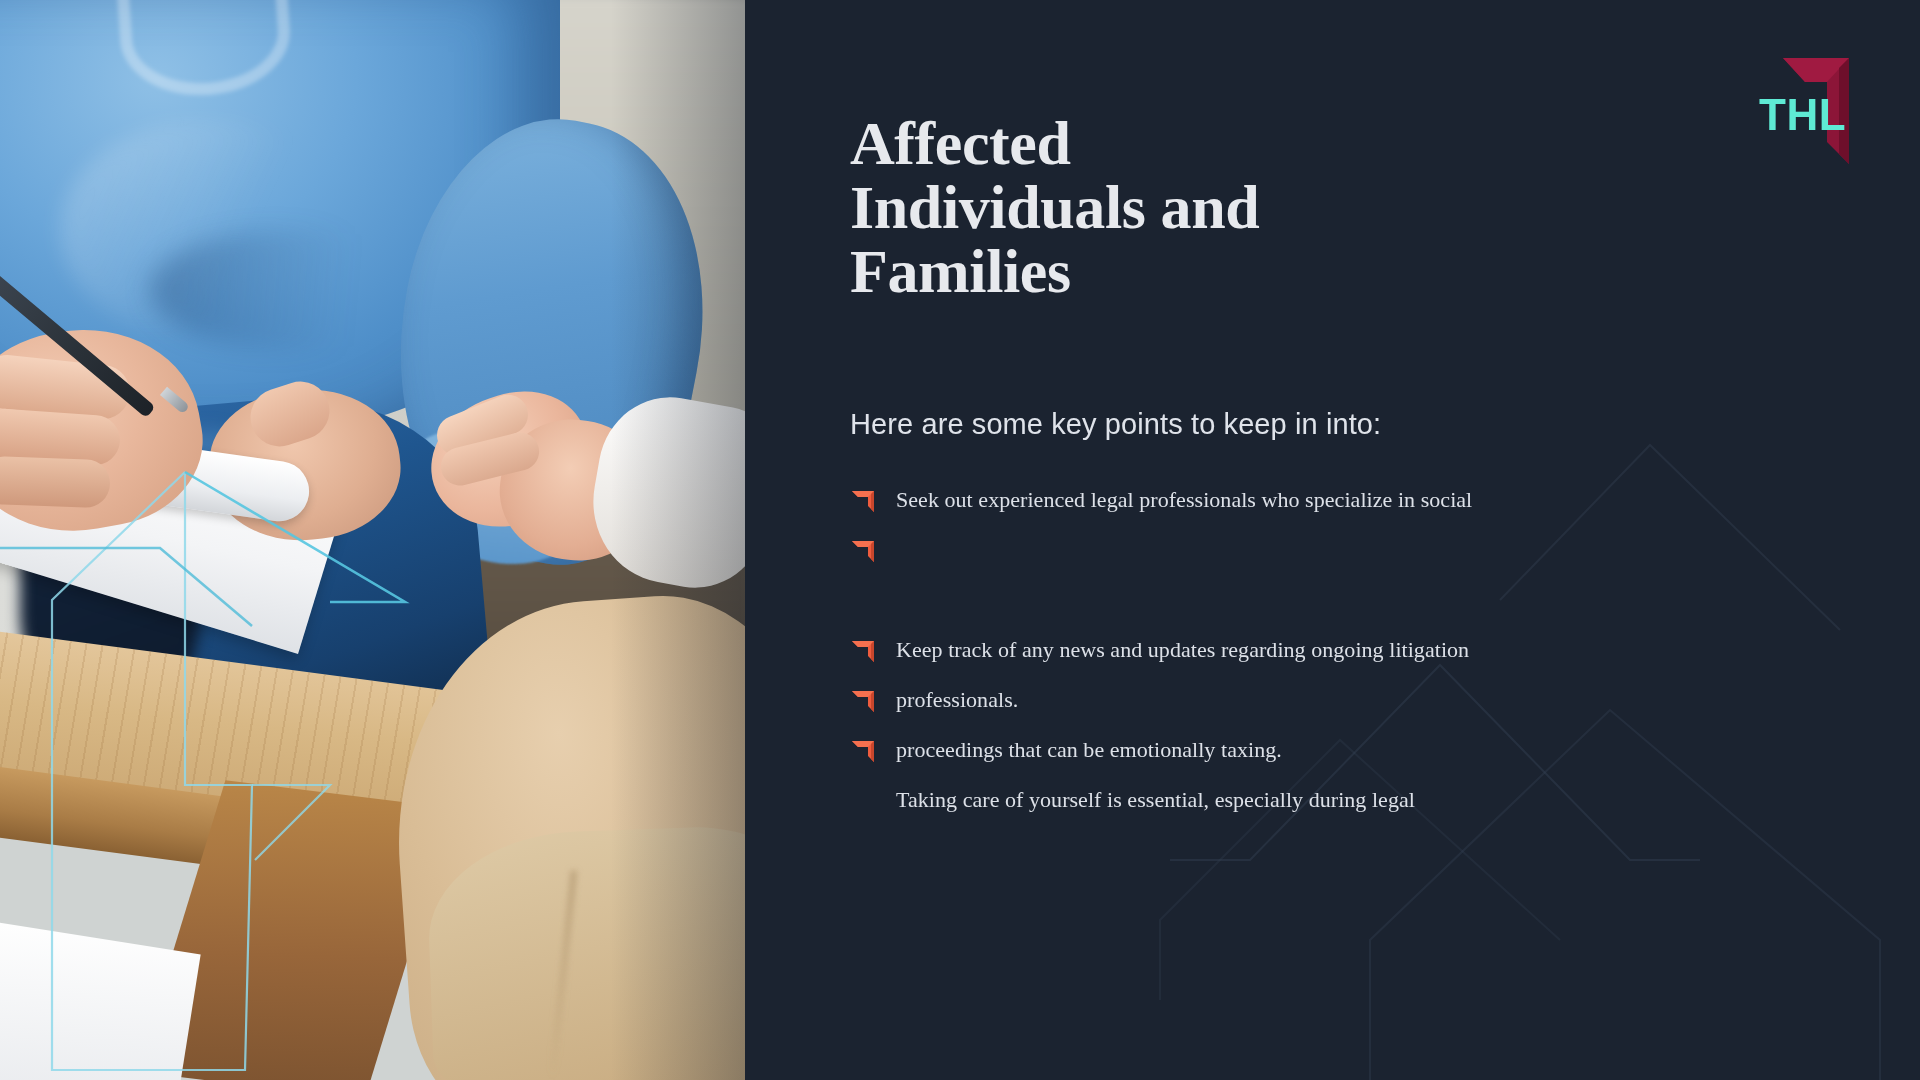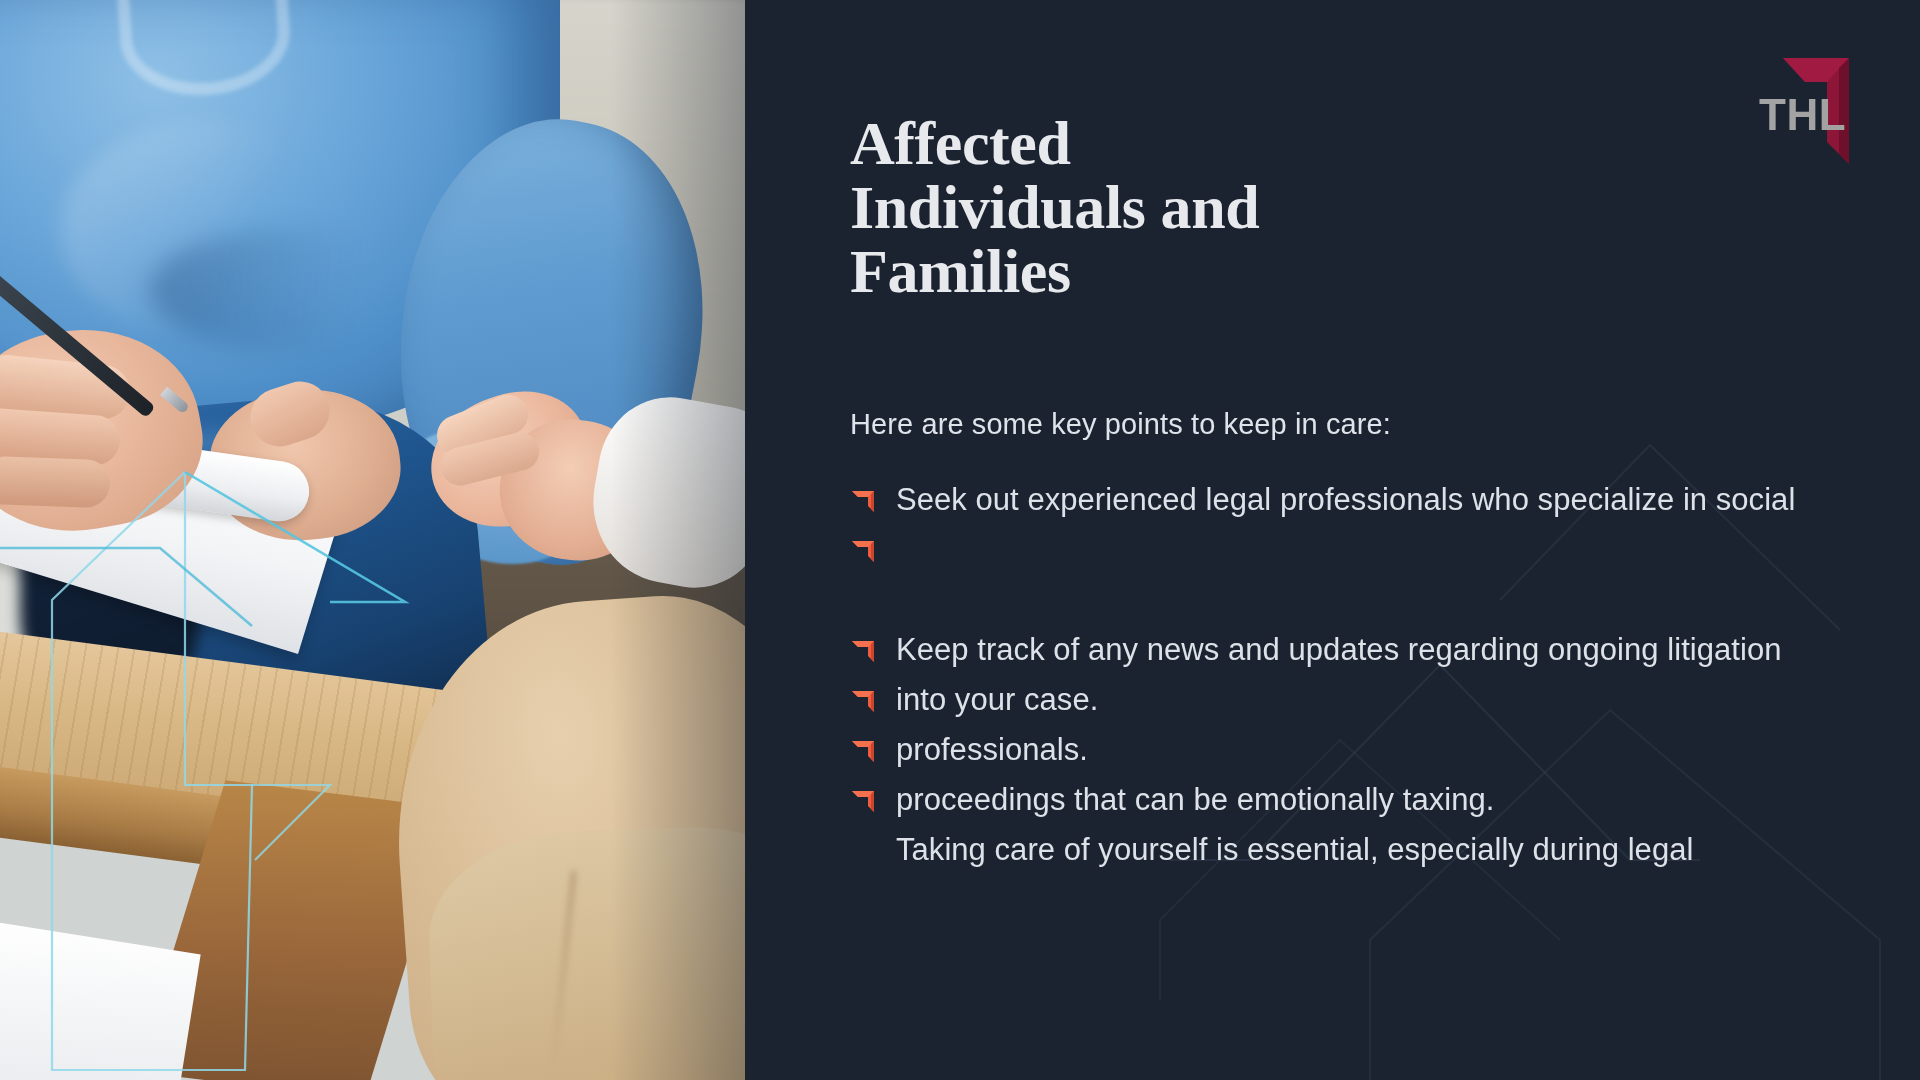--- a/index.html
+++ b/index.html
@@ -255,21 +255,21 @@
   .bg-chevrons {
     position:absolute; right:-40px; top:300px; width:820px; height:780px;
     opacity:.55; pointer-events:none;
   }
   .logo {
     position:absolute; right:55px; top:36px; width:112px; height:128px;
   }
   .logo-text {
     position:absolute; left:6px; top:54px;
     font-size:44px; font-weight:bold; letter-spacing:.5px;
-    color:#a3a3a3;
+    color:#5eead4;
     font-family:"Liberation Sans", sans-serif;
   }
 
   .headline {
     position:absolute; left:105px; top:48px; width:640px;
     font-family:"Liberation Serif", serif;
     font-weight:bold;
     font-size:62px;
     line-height:1.03;
     color:#e7e9ed;
@@ -283,24 +283,25 @@
     font-family:"Liberation Sans", sans-serif;
   }
 
   .bullet-list {
     position:absolute; left:105px; top:475px; width:1040px;
   }
   .line {
     height:50px;
     display:flex;
     align-items:center;
-    font-size:31px;
+    font-size:22px;
     color:#dde1e8;
     letter-spacing:.05px;
     white-space:nowrap;
+    font-family:Liberation Serif, serif;
   }
   .marker {
     flex:0 0 46px;
     height:30px;
     position:relative;
   }
   .marker svg { position:absolute; left:0; top:2px; }
   .line-text { display:inline-block; }
 </style>
 </head>
@@ -381,21 +382,21 @@
       <div class="logo-text">THL</div>
     </div>
 
     <h1 class="headline">
       <br>
       <span>Affected</span><br>
       <span>Individuals and</span><br>
       <span>Families</span>
     </h1>
 
-    <div class="lede">Here are some key points to keep in care:</div>
+    <div class="lede">Here are some key points to keep in into:</div>
 
     <div class="bullet-list" id="bullet-list">
         <div class="line">
           <span class="marker">
             <svg width="26" height="26" viewBox="0 0 26 26">
               <polygon points="2,4 24,4 24,25 18,19 18,10 8,10" fill="#ef5c3e"></polygon>
               <polygon points="2,4 8,10 18,10 24,4" fill="#f4704f"></polygon>
               <polygon points="24,4 24,25 21,22 21,7" fill="#c9462c"></polygon>
             </svg>
           </span>
@@ -424,30 +425,20 @@
           <span class="line-text">Keep track of any news and updates regarding ongoing litigation</span>
         </div>
         <div class="line">
           <span class="marker">
             <svg width="26" height="26" viewBox="0 0 26 26">
               <polygon points="2,4 24,4 24,25 18,19 18,10 8,10" fill="#ef5c3e"></polygon>
               <polygon points="2,4 8,10 18,10 24,4" fill="#f4704f"></polygon>
               <polygon points="24,4 24,25 21,22 21,7" fill="#c9462c"></polygon>
             </svg>
           </span>
-          <span class="line-text">into your case.</span>
-        </div>
-        <div class="line">
-          <span class="marker">
-            <svg width="26" height="26" viewBox="0 0 26 26">
-              <polygon points="2,4 24,4 24,25 18,19 18,10 8,10" fill="#ef5c3e"></polygon>
-              <polygon points="2,4 8,10 18,10 24,4" fill="#f4704f"></polygon>
-              <polygon points="24,4 24,25 21,22 21,7" fill="#c9462c"></polygon>
-            </svg>
-          </span>
           <span class="line-text">professionals.</span>
         </div>
         <div class="line">
           <span class="marker">
             <svg width="26" height="26" viewBox="0 0 26 26">
               <polygon points="2,4 24,4 24,25 18,19 18,10 8,10" fill="#ef5c3e"></polygon>
               <polygon points="2,4 8,10 18,10 24,4" fill="#f4704f"></polygon>
               <polygon points="24,4 24,25 21,22 21,7" fill="#c9462c"></polygon>
             </svg>
           </span>

